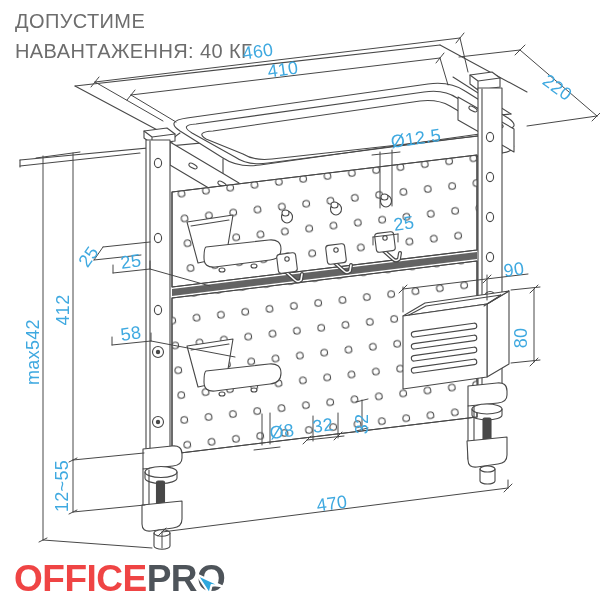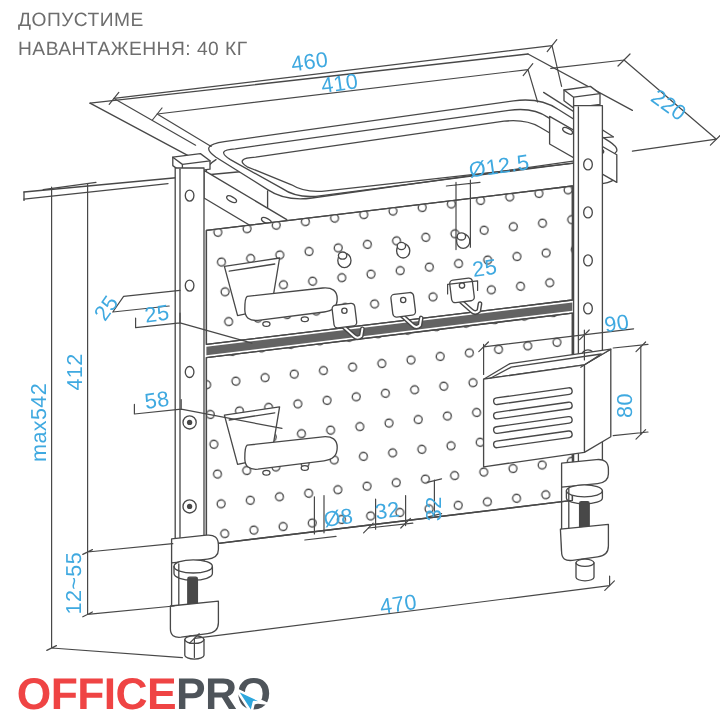--- a/index.html
+++ b/index.html
@@ -1,19 +1,19 @@
 <!DOCTYPE html>
 <html><head>
 <meta charset="utf-8">
 <style>
   html,body{margin:0;padding:0;background:#fff;}
   .canvas{position:relative;width:600px;height:600px;background:#ffffff;overflow:hidden;
           font-family:"Liberation Sans",sans-serif;}
   .drawing{position:absolute;left:0;top:0;}
-  .note{position:absolute;left:15px;top:6px;color:#6d6d6d;font-size:16px;line-height:1.5;
+  .note{position:absolute;left:15px;top:6px;color:#6d6d6d;font-size:20px;line-height:1.5;
         letter-spacing:.4px;font-weight:400;}
   .dim{position:absolute;color:#3fa9e0;font-size:18px;font-weight:400;letter-spacing:.3px;
        white-space:nowrap;transform:translate(-50%,-50%) rotate(var(--r,-8deg));}
   .logo{position:absolute;left:14px;top:558px;font-size:37px;letter-spacing:-.5px;
         display:flex;align-items:flex-start;}
   .logo .p1{color:#ef4444;font-weight:600;}
   .logo .p2{color:#4e545a;font-weight:800;}
   .cursor{position:absolute;left:196px;top:570px;}
 </style>
 </head>

